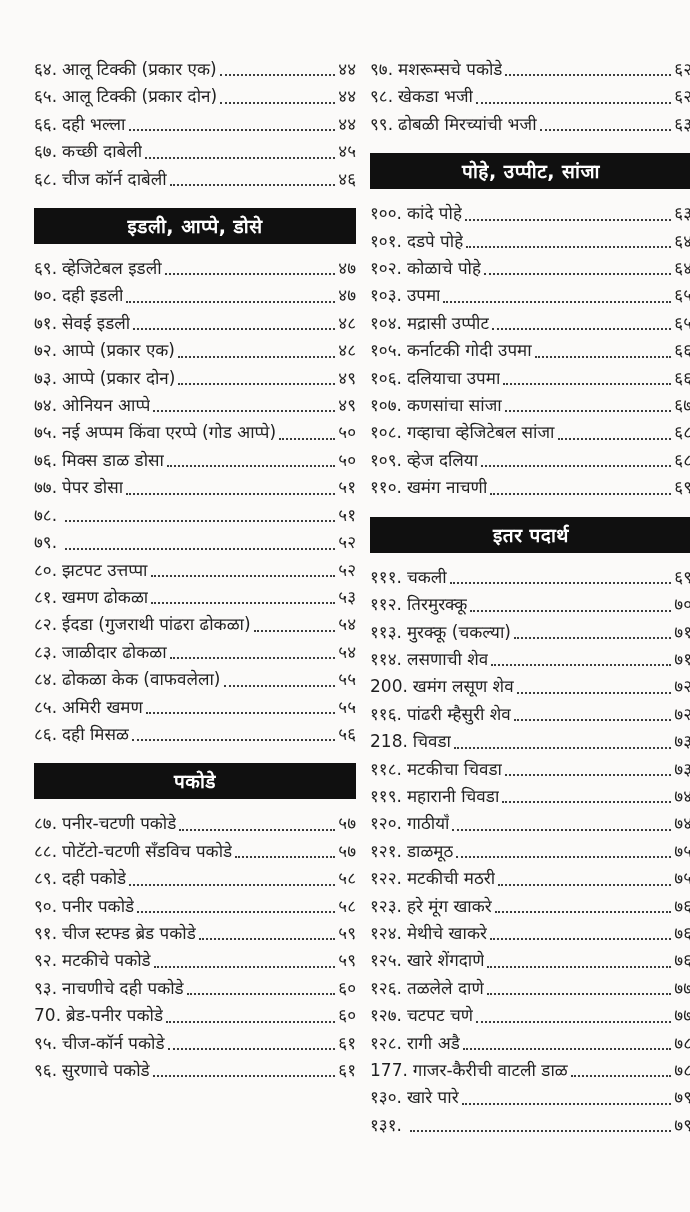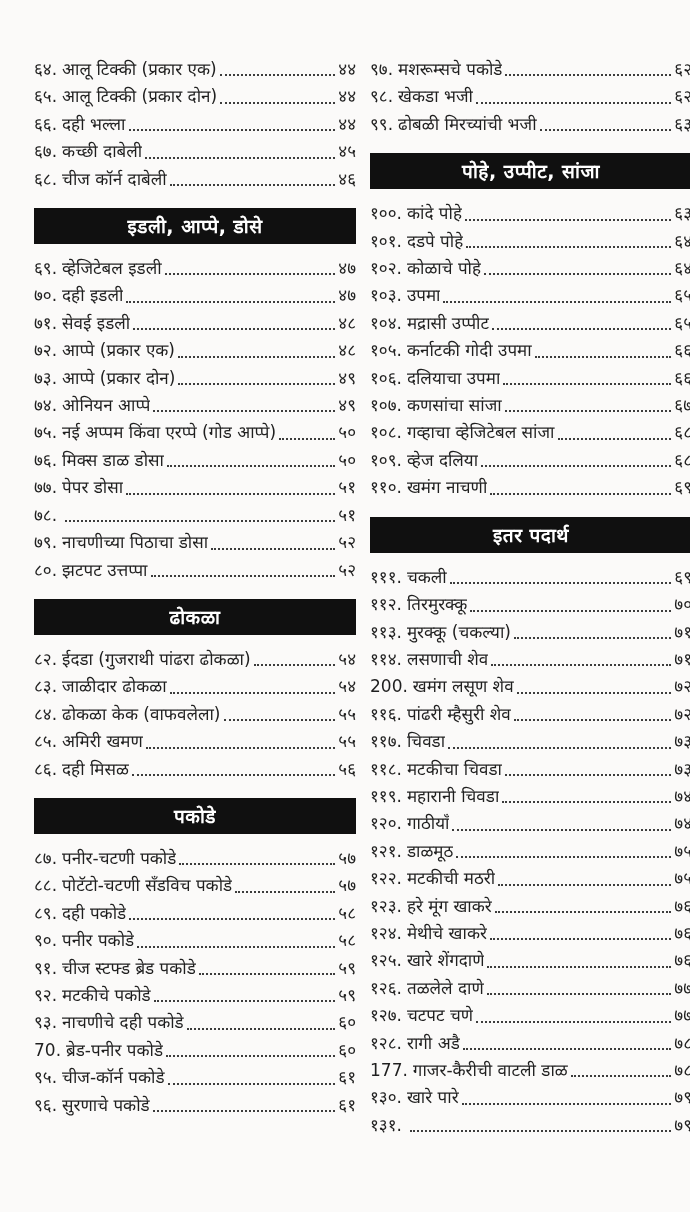--- a/index.html
+++ b/index.html
@@ -139,31 +139,35 @@
         <span class="leader"></span>
         <span class="entry-page">५१</span>
       </div>
       <div class="toc-entry">
         <span class="entry-no">७८.</span>
         <span class="leader"></span>
         <span class="entry-page">५१</span>
       </div>
       <div class="toc-entry">
         <span class="entry-no">७९.</span>
-        <span class="entry-title">नाचणीच्या पिठाचा डोसा</span>
         <span class="leader"></span>
         <span class="entry-page">५२</span>
       </div>
       <div class="toc-entry">
         <span class="entry-no">८०.</span>
         <span class="entry-title">झटपट उत्तप्पा</span>
         <span class="leader"></span>
         <span class="entry-page">५२</span>
       </div>
-      <div class="section-header">ढोकळा</div>
+      <div class="toc-entry">
+        <span class="entry-no">८१.</span>
+        <span class="entry-title">खमण ढोकळा</span>
+        <span class="leader"></span>
+        <span class="entry-page">५३</span>
+      </div>
       <div class="toc-entry">
         <span class="entry-no">८२.</span>
         <span class="entry-title">ईदडा (गुजराथी पांढरा ढोकळा)</span>
         <span class="leader"></span>
         <span class="entry-page">५४</span>
       </div>
       <div class="toc-entry">
         <span class="entry-no">८३.</span>
         <span class="entry-title">जाळीदार ढोकळा</span>
         <span class="leader"></span>
@@ -366,21 +370,21 @@
         <span class="leader"></span>
         <span class="entry-page">७२</span>
       </div>
       <div class="toc-entry">
         <span class="entry-no">११६.</span>
         <span class="entry-title">पांढरी म्हैसुरी शेव</span>
         <span class="leader"></span>
         <span class="entry-page">७२</span>
       </div>
       <div class="toc-entry">
-        <span class="entry-no">११७.</span>
+        <span class="entry-no">218.</span>
         <span class="entry-title">चिवडा</span>
         <span class="leader"></span>
         <span class="entry-page">७३</span>
       </div>
       <div class="toc-entry">
         <span class="entry-no">११८.</span>
         <span class="entry-title">मटकीचा चिवडा</span>
         <span class="leader"></span>
         <span class="entry-page">७३</span>
       </div>

